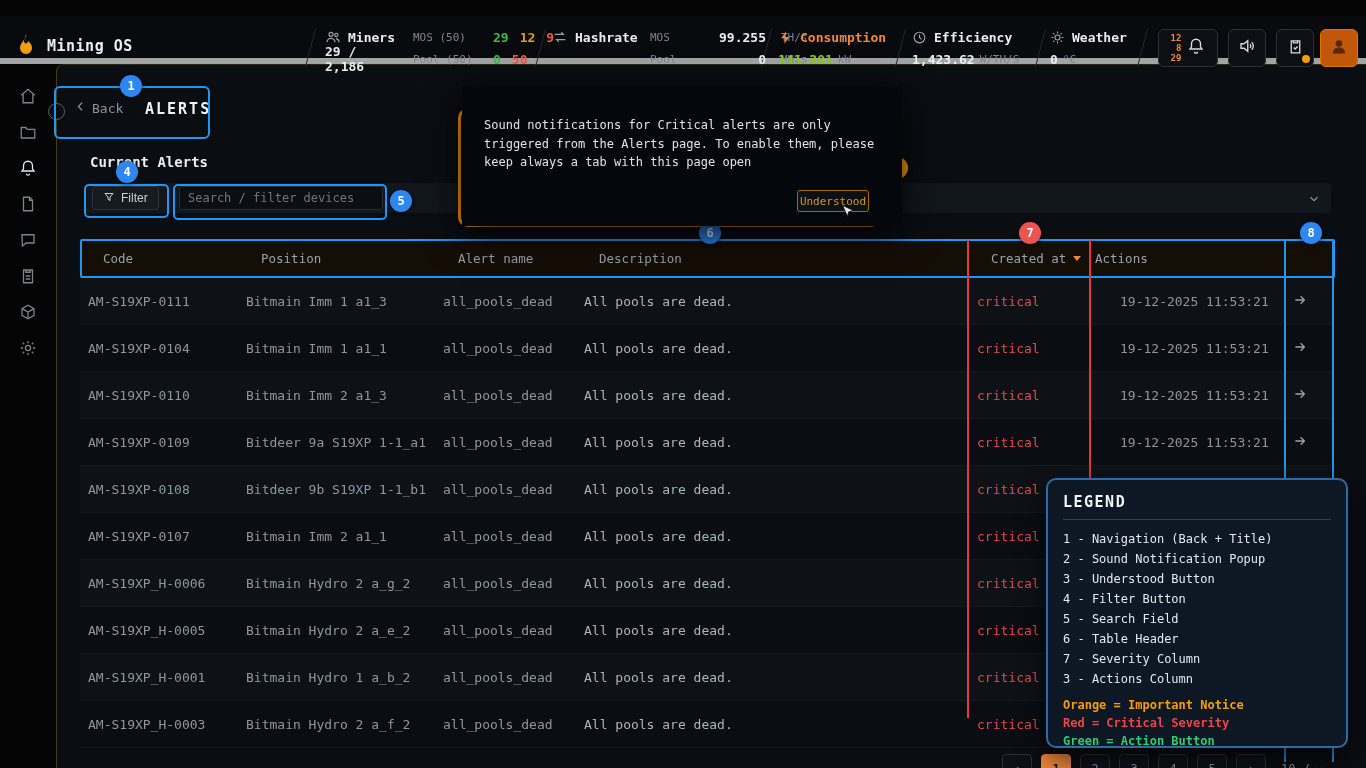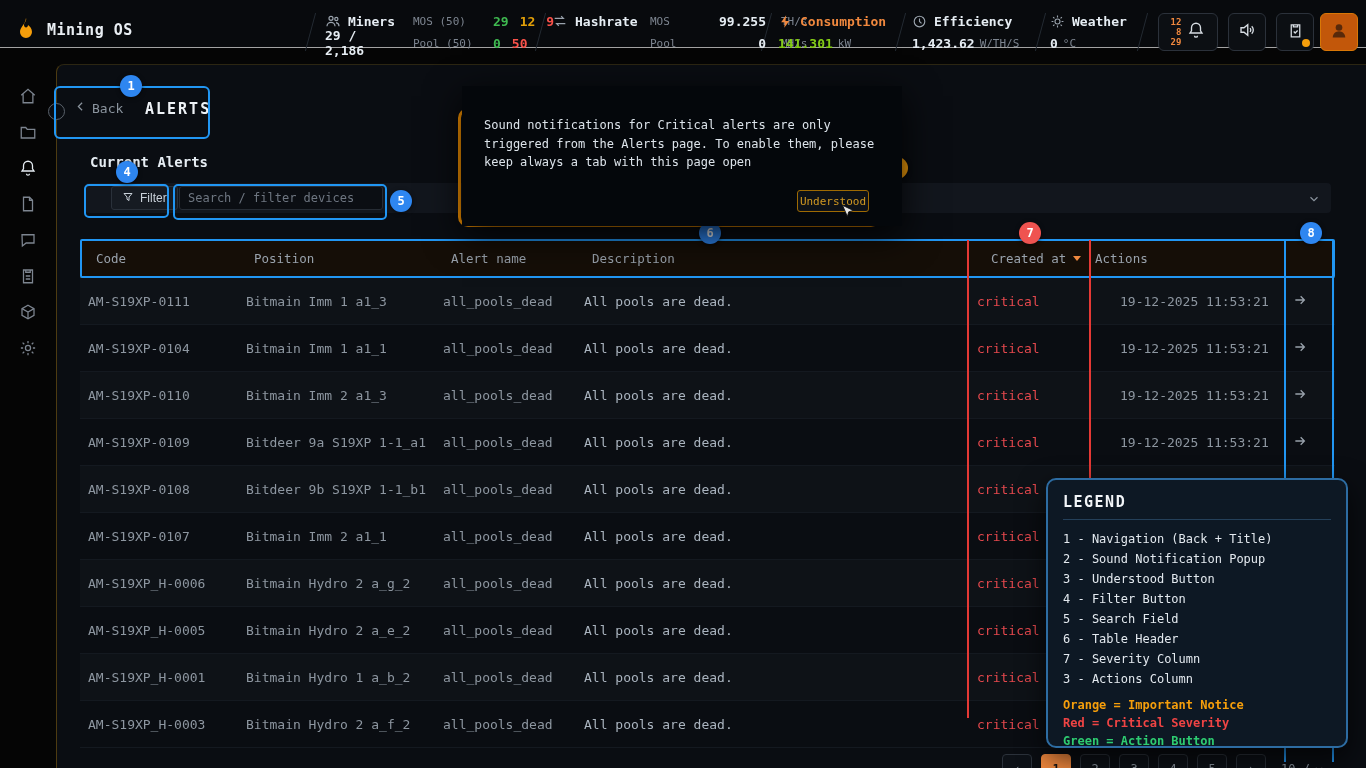--- a/index.html
+++ b/index.html
@@ -5,22 +5,22 @@
 <style>
   * { margin:0; padding:0; box-sizing:border-box; }
   html,body { background:#000; }
   .screen {
     position:relative; width:1366px; height:768px; overflow:hidden;
     background:#050505; color:#c9d1d9;
     font-family:"DejaVu Sans Mono","Liberation Mono",monospace;
   }
 
   
-  .topbar { position:absolute; left:0; top:0; width:1366px; height:48px;
-    background:#080a0d; border-bottom:1px solid #a3a3a3; z-index:4; }
+  .topbar { position:absolute; left:0; top:16px; width:1366px; height:48px;
+    background:#080a0d; border-bottom:6px solid #a3a3a3; z-index:4; }
   .logo { position:absolute; left:14px; top:16px; display:flex; align-items:center; gap:9px; }
   .logo-title { font-size:15px; font-weight:bold; color:#e9eef3; letter-spacing:.5px; }
   .tb-sep { position:absolute; top:13px; width:1px; height:38px; background:#232a32; transform:skewX(-15deg); }
   .tb-group { position:absolute; top:10px; }
   .g-row { display:flex; align-items:center; height:22px; }
   .g-icon { display:inline-flex; margin-right:7px; color:#9aa3ad; }
   .g-label { font-size:13px; font-weight:bold; color:#e6edf3; }
   .g-sub { font-size:11px; color:#7d8590; }
   .g-strong { font-size:13px; font-weight:bold; color:#e6edf3; }
   .g-unit { font-size:11px; color:#7d8590; margin-left:5px; }
@@ -60,32 +60,32 @@
   .back-btn { position:absolute; left:74px; top:100px; display:flex; align-items:center; gap:5px;
     color:#8b949e; font-size:13px; cursor:pointer; z-index:2; }
   .page-title { position:absolute; left:145px; top:100px; font-size:15px; font-weight:bold;
     color:#eef2f6; letter-spacing:2px; z-index:2; }
   .section-heading { position:absolute; left:90px; top:154px; font-size:14px; font-weight:bold; color:#e6edf3; }
 
   .toolbar { position:absolute; left:85px; top:183px; width:1246px; height:30px;
     background:#12161d; border-radius:4px; }
   .filter-btn { position:absolute; left:7px; top:3px; height:24px; padding:0 10px;
     display:flex; align-items:center; gap:6px; background:#161b22; border:1px solid #2a313a;
-    border-radius:3px; color:#c9d1d9; font-size:12px; cursor:pointer;margin-left:19px; }
+    border-radius:3px; color:#c9d1d9; font-size:12px; cursor:pointer; }
   .search-input { position:absolute; left:94px; top:3px; width:204px; height:24px;
     background:#0b0e13; border:1px solid #262c34; border-radius:3px; padding:0 8px;
     color:#e6edf3; font-size:12px; font-family:inherit; }
   .search-input::placeholder { color:#6e7681; }
   .toolbar-chevron { position:absolute; right:10px; top:8px; color:#8b949e; }
 
   
   .alert-table { position:absolute; left:80px; top:240px; width:1255px; }
   .thead, .tr { display:grid; grid-template-columns:158px 197px 141px 393px 121px 196px 49px; }
   .thead { height:38px; background:#150e07; border-bottom:1px solid #3a2d14; }
-  .th { display:flex; align-items:center; padding-left:16px; font-size:12.5px; color:#99a2ac; }
+  .th { display:flex; align-items:center; padding-left:23px; font-size:12.5px; color:#99a2ac; }
   .th.sortable { justify-content:space-between; padding-right:9px; cursor:pointer; }
   .th.col-5 { padding-left:22px; }
   .th.col-6 { padding-left:5px; }
   .sort-arrow { width:0; height:0; border-left:4px solid transparent; border-right:4px solid transparent;
     border-top:5px solid #f0883e; display:inline-block; }
   .tr { height:47px; border-bottom:1px solid #141920; }
   .tr:nth-child(odd) { background:#0e1217; }
   .tr:nth-child(even) { background:#0a0d12; }
   .td { display:flex; align-items:center; padding-left:8px; font-size:13px; color:#8d96a0; }
   .td-desc { color:#aab4bf; }

